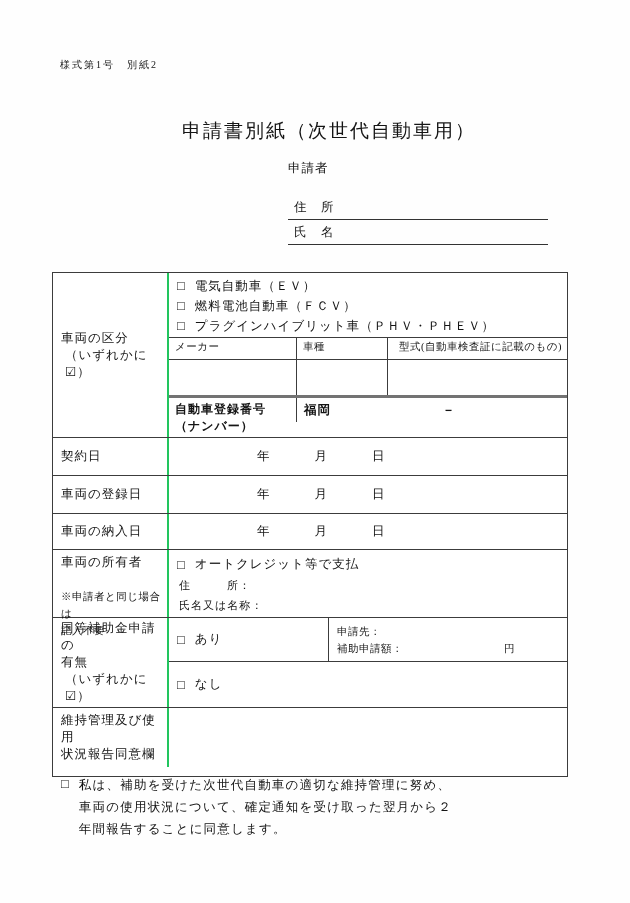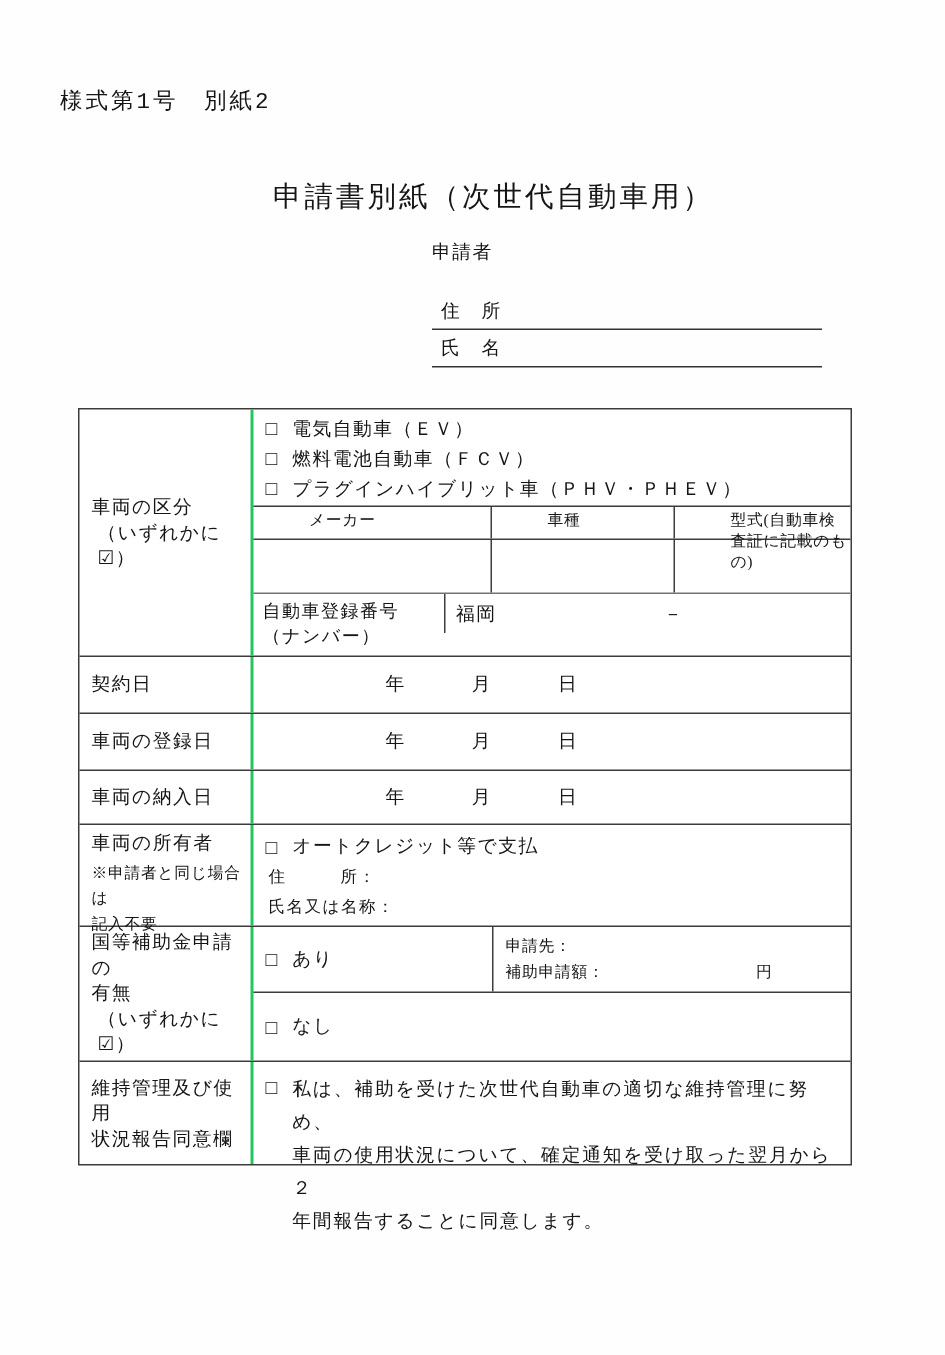--- a/index.html
+++ b/index.html
@@ -4,62 +4,62 @@
 <style>
   * { margin:0; padding:0; box-sizing:border-box; }
   html,body { background:#e8e8e8; }
   .page {
     position:relative; width:630px; height:903px; margin:0 auto;
     background:#fefefe; color:#151515;
     font-family:"Liberation Serif","DejaVu Serif",serif;
     font-size:12.5px; letter-spacing:1px; overflow:hidden;
   }
   .abs { position:absolute; }
-  .form-number { left:40px; top:58px; font-size:15px; letter-spacing:2px;font-family:Liberation Mono, monospace; }
+  .form-number { left:60px; top:58px; font-size:10px; letter-spacing:2px; }
   .doc-title { left:0; top:118px; width:630px; text-align:center; font-size:19px; letter-spacing:2px; padding-left:28px; }
 
   .applicant { left:288px; top:160px; width:266px; }
   .applicant .row-title { margin-bottom:20px; }
   .ul-field { border-bottom:1px solid #333; width:260px; padding:2px 0 3px 6px; }
   .furigana { font-size:9.5px; letter-spacing:0.5px; margin:4px 0 2px 12px; }
   .name-row { margin-top:2px; }
 
   .tbl { left:52px; top:272px; width:516px; border:1px solid #3c3c3c; background:#fff; }
   .trow { display:flex; width:100%; border-bottom:1px solid #3c3c3c; }
-  .trow:last-child { border-bottom:none; }
+  .trow:last-child { border-bottom:none;flex-direction:column; }
   .lbl-cell { width:116px; border-right:2px solid #22c55e; padding:4px 4px 4px 8px; flex:none; }
   .cnt-cell { flex:1; min-width:0; }
   .v-center { display:flex; flex-direction:column; justify-content:center; }
 
   
   .rowA { height:165px; }
   .chk-section { height:65px; border-bottom:1px solid #3c3c3c; padding:3px 0 0 8px; }
   .chk-line { display:flex; align-items:center; height:20px; }
   .box { font-size:13px; margin-right:10px; letter-spacing:0; flex:none; }
   .hdr-row { display:flex; height:22px; border-bottom:1px solid #3c3c3c; font-size:10.5px; letter-spacing:0.5px; }
-  .hdr-row > div, .in-row > div { padding:2px 0 0 6px;margin-left:31px; }
+  .hdr-row > div, .in-row > div { padding:2px 0 0 6px; }
   .c1 { width:128px; border-right:1px solid #3c3c3c; flex:none; }
   .c2 { width:91px;  border-right:1px solid #3c3c3c; flex:none; }
-  .c3 { flex:1; }
+  .c3 { flex:1;text-align:center; }
   .in-row { display:flex; height:35px; }
   .in-row > div { padding:0; }
-  .reg-row { display:flex; height:27px; border-top:1px solid #737373; }
+  .reg-row { display:flex; height:27px; border-top:3px solid #737373;font-weight:bold; }
   .reg-lbl { width:128px; border-right:1px solid #3c3c3c; flex:none; font-size:12px; line-height:17px; padding:3px 0 0 6px; }
   .reg-val { flex:1; display:flex; align-items:center; padding-left:7px; }
   .reg-dash { flex:1; text-align:center; }
 
   
   .rowB { height:38px; } .rowD { height:36px; }
   .date-cell { display:flex; align-items:center; padding-left:88px; }
   .date-cell span + span { margin-left:44px; }
   .lbl-single { display:flex; align-items:center; }
 
   
   .rowE { height:68px; }
-  .owner-note { font-size:10.5px; letter-spacing:0.5px; line-height:17px; margin-top:3px; }
+  .owner-note { font-size:10.5px; letter-spacing:0.5px; line-height:17px; margin-top:17px; }
   .owner-cnt { padding:4px 0 0 8px; }
   .owner-cnt .chk-line { height:21px; }
   .owner-sub { font-size:11px; line-height:20px; padding-left:2px; letter-spacing:1px; }
 
   
   .rowF { height:90px; }
   .sub1 { display:flex; height:44px; border-bottom:1px solid #3c3c3c; }
   .yes-cell { width:160px; border-right:1px solid #3c3c3c; flex:none; display:flex; align-items:center; padding-left:8px; }
   .apply-cell { flex:1; padding:5px 0 0 8px; font-size:10.5px; letter-spacing:0.5px; }
   .apply-line { line-height:17px; display:flex; }

